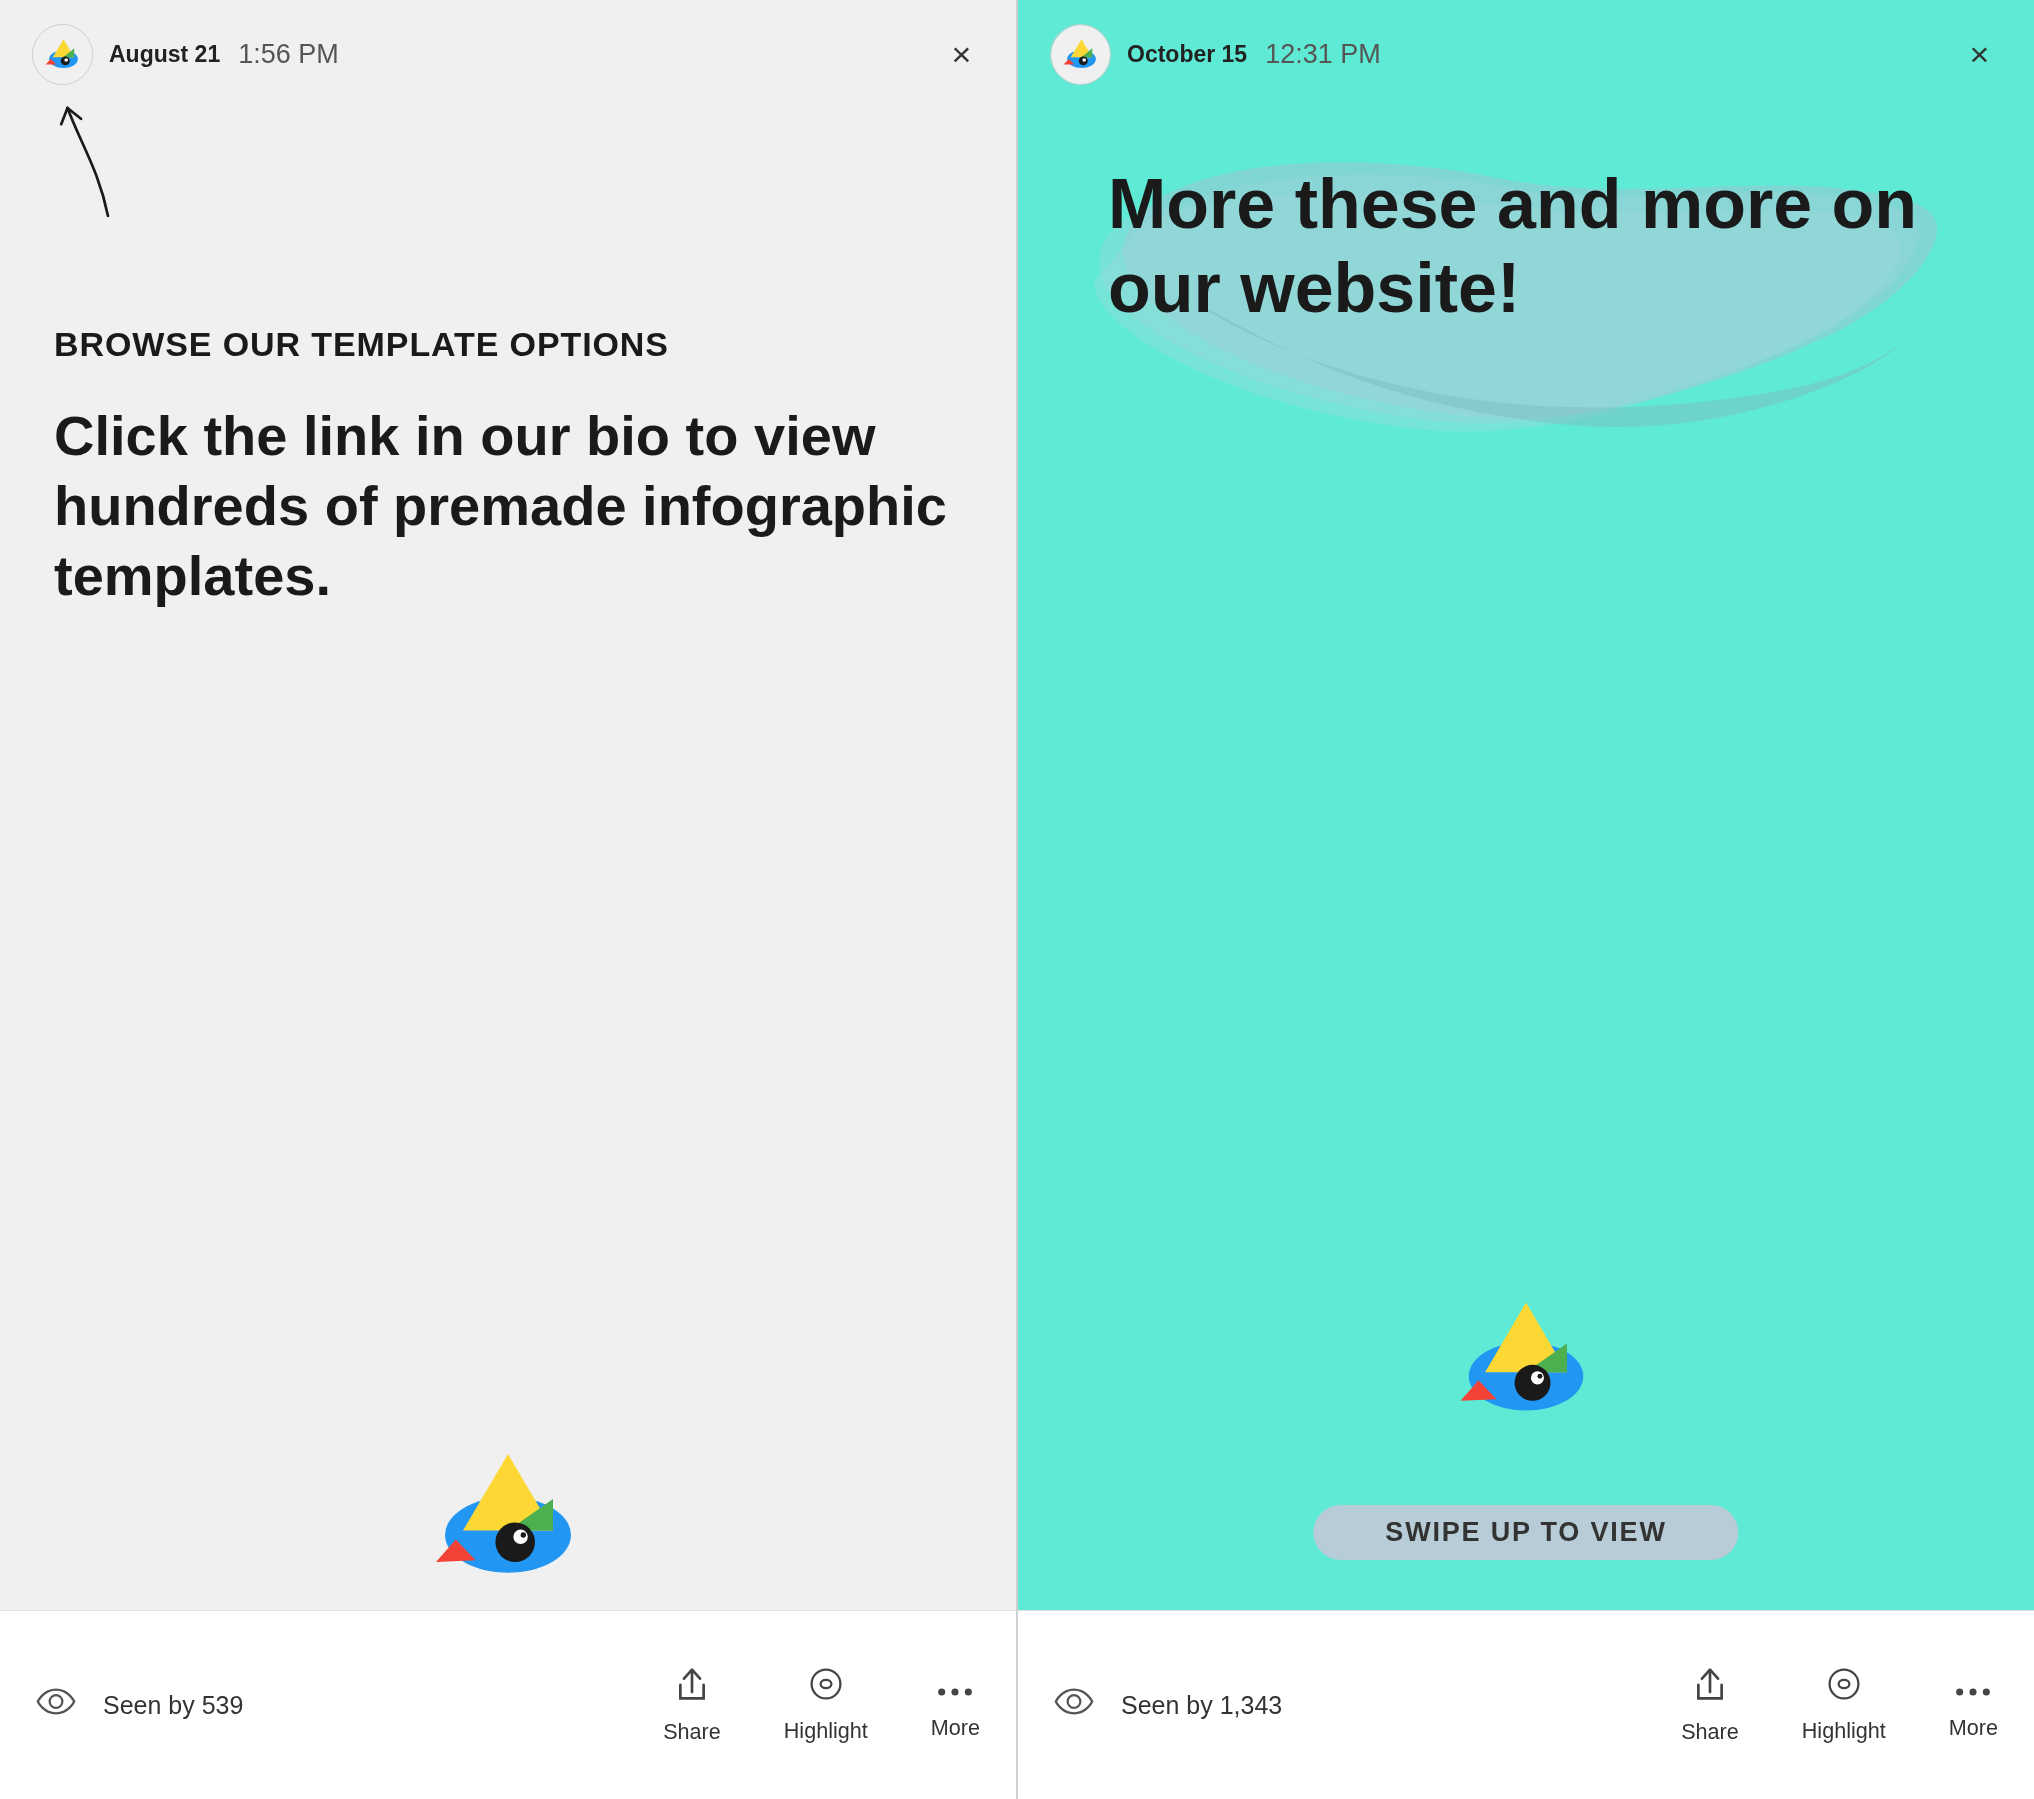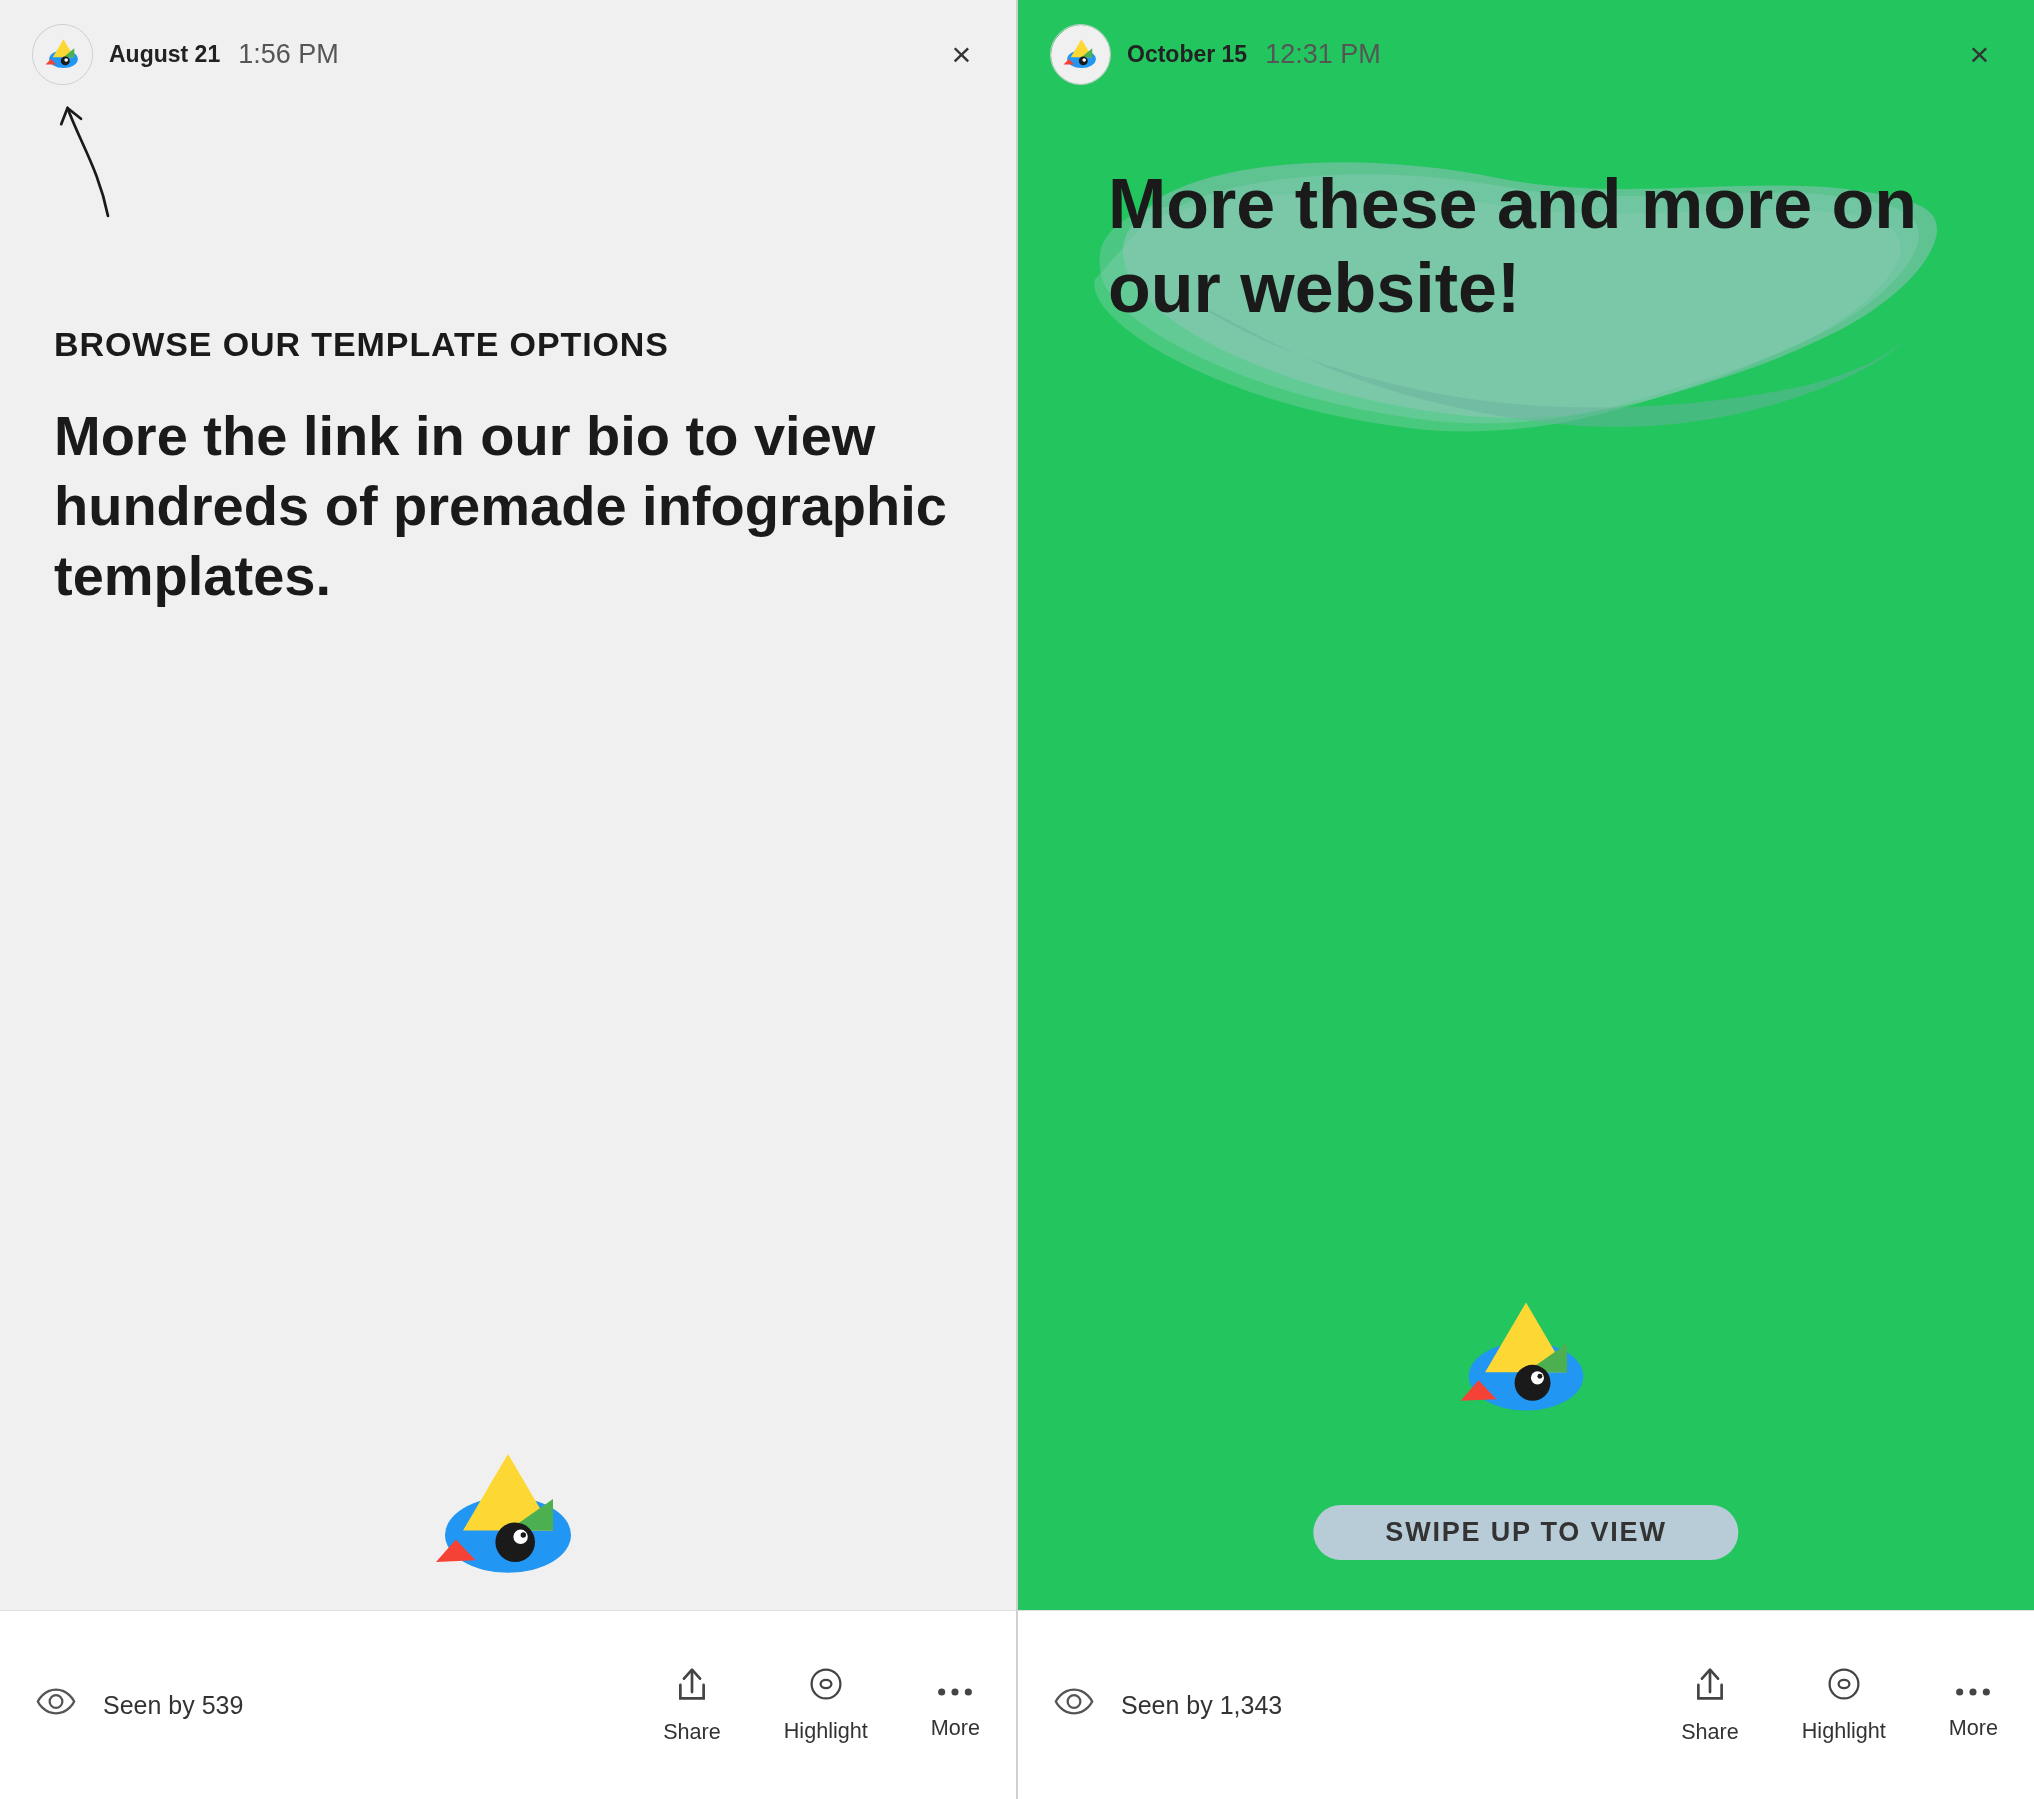--- a/index.html
+++ b/index.html
@@ -122,21 +122,21 @@
       bottom: 216px;
       left: 50%;
       transform: translateX(-50%);
     }
 
     
     .right-content {
       position: relative;
       width: 100%;
       height: 100%;
-      background: #22c55e;
+      background: #5eead4;
     }
 
     .brush-stroke {
       position: absolute;
       top: 117px;
       left: 72px;
       right: 72px;
       height: 522px;
     }
 
@@ -274,21 +274,21 @@
   <div class="arrow-sketch">
     <svg width="72" height="126" viewBox="0 0 80 140" xmlns="http://www.w3.org/2000/svg">
       <path d="M 60 130 C 50 80 30 50 15 10" stroke="#1a1a1a" stroke-width="3" fill="none" stroke-linecap="round"></path>
       <path d="M 15 10 L 8 28 M 15 10 L 30 22" stroke="#1a1a1a" stroke-width="3" fill="none" stroke-linecap="round"></path>
     </svg>
   </div>
 
   <div class="story-content">
     <div style="padding: 144px 54px 0 54px;">
       <div class="browse-title">BROWSE OUR TEMPLATE OPTIONS</div>
-      <div class="browse-body">More the link in our bio to view hundreds of premade infographic templates.</div>
+      <div class="browse-body">Click the link in our bio to view hundreds of premade infographic templates.</div>
     </div>
 
     <div class="logo-large">
       <svg viewBox="0 0 220 180" class="logo-svg" xmlns="http://www.w3.org/2000/svg">
 
         <ellipse cx="110" cy="130" rx="70" ry="42" fill="#2196F3"></ellipse>
         <polygon points="60,125 110,40 160,125" fill="#FDD835"></polygon>
         <polygon points="110,125 160,125 160,90" fill="#4CAF50"></polygon>
         <polygon points="52,135 74,158 30,160" fill="#F44336"></polygon>
         <ellipse cx="118" cy="138" rx="22" ry="22" fill="#1a1a1a"></ellipse>

